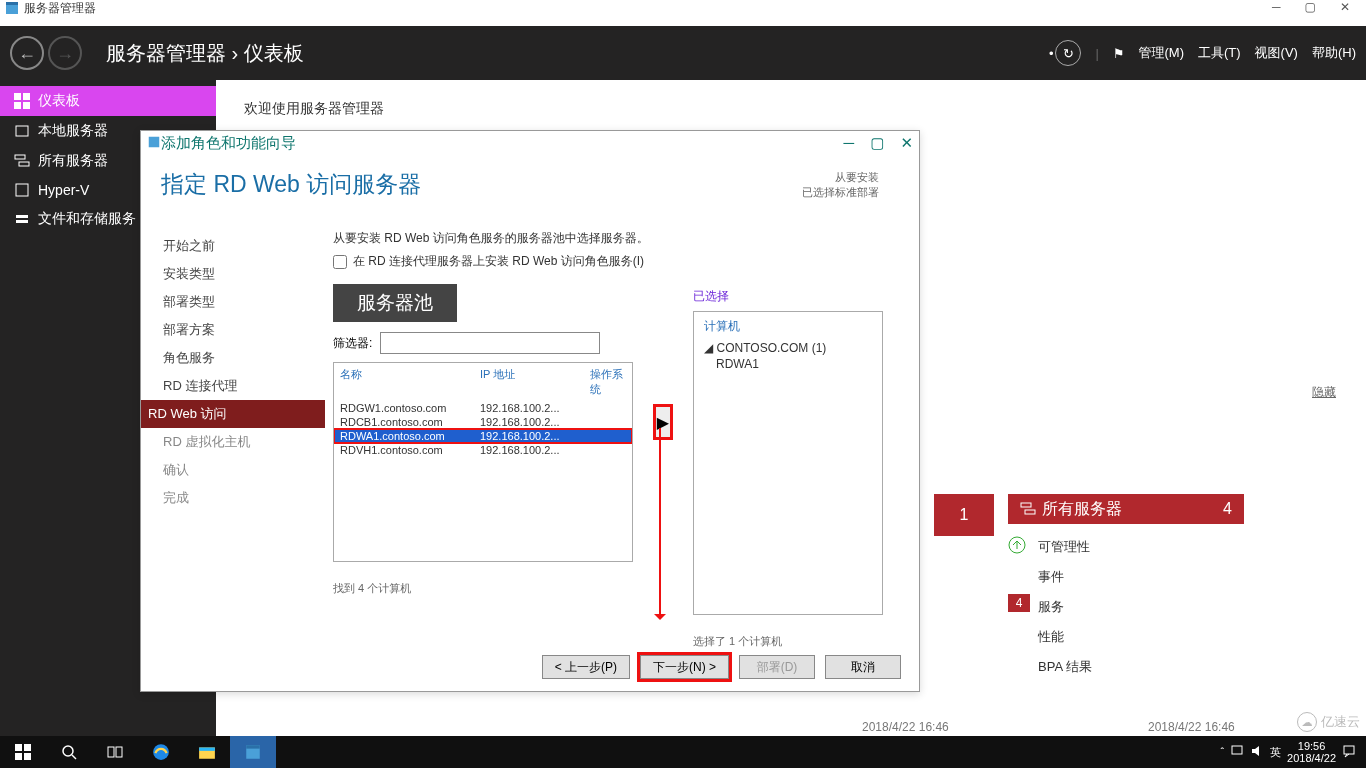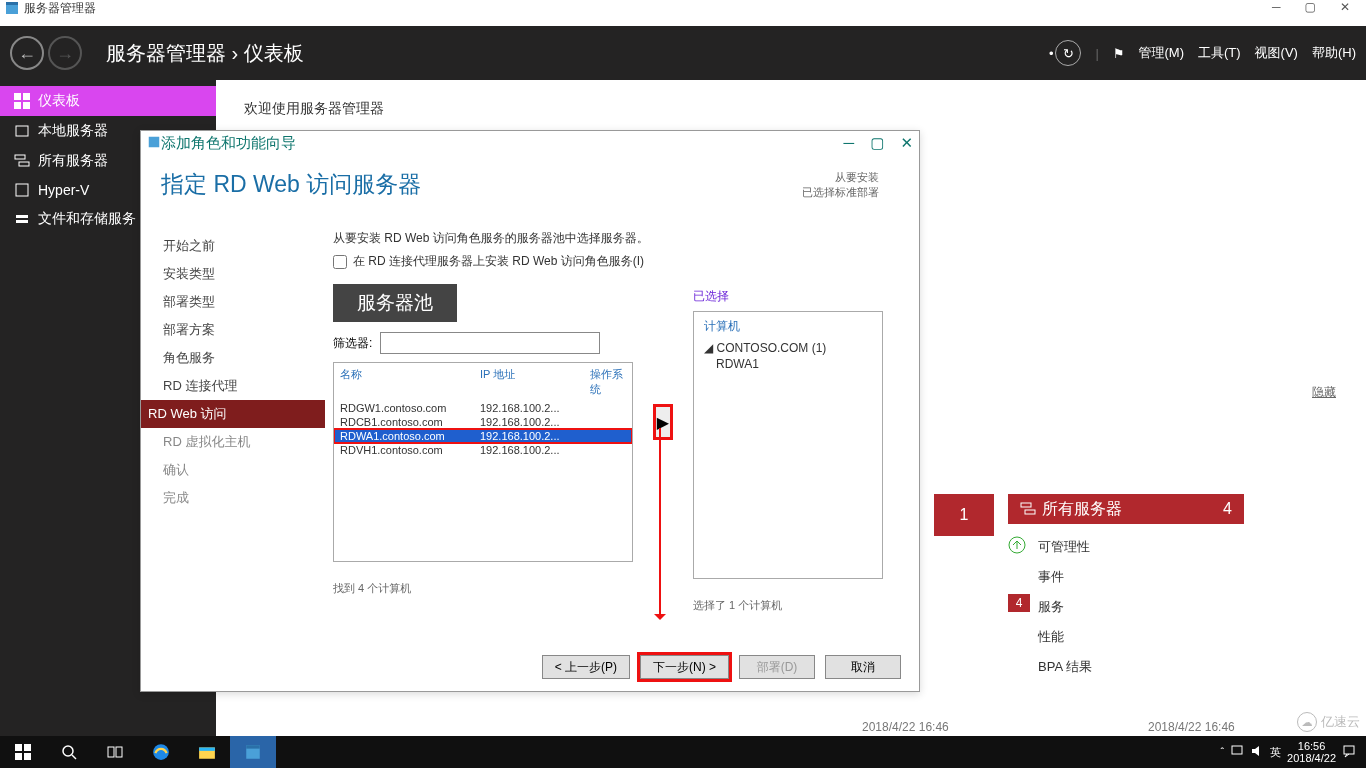--- a/index.html
+++ b/index.html
@@ -68,21 +68,21 @@
 .grid-head { display:flex; color:#2a70b8; padding:4px 6px;}
 .grid-head div:nth-child(1){width:140px;} .grid-head div:nth-child(2){width:110px;} .grid-head div:nth-child(3){flex:1;}
 .grid-row { display:flex; padding:1px 6px; color:#333;}
 .grid-row div:nth-child(1){width:140px;} .grid-row div:nth-child(2){width:110px;} .grid-row div:nth-child(3){flex:1;}
 .grid-row.sel { background:#1f5fce; color:#fff;}
 .red-box { outline:2px solid #e11; outline-offset:-1px;}
 .found { font-size:11px; color:#666; margin-top:19px;}
 .arrow-btn { width:20px; height:36px; border:3px solid #e11; display:flex; align-items:center; justify-content:center; margin-top:120px; background:#eee;}
 .pool-right { width:190px; }
 .sel-label { font-size:12px; color:#6d28d9; margin-bottom:6px; margin-top:4px;}
-.sel-box { border:1px solid #aaa; height:268px; padding:6px 10px; font-size:12px;}
+.sel-box { border:1px solid #aaa; height:304px; padding:6px 10px; font-size:12px;}
 .sel-box .h { color:#2a70b8; margin-bottom:6px;}
 .sel-box .domain { color:#333; margin-bottom:2px;}
 .sel-box .node { color:#333; padding-left:12px;}
 .red-arrow { position:absolute; left:334px; top:216px; width:2px; height:190px; background:#e11;}
 .red-arrow:after { content:''; position:absolute; bottom:-8px; left:-5px; border:6px solid transparent; border-top-color:#e11;}
 .wiz-buttons { position:absolute; bottom:12px; right:18px; display:flex; gap:10px;}
 .wiz-buttons button { min-width:76px; height:24px; font-size:12px; background:#e1e1e1; border:1px solid #888; padding:0 12px;}
 .wiz-buttons button.hl { outline:3px solid #e11;}
 .wiz-buttons button:disabled { color:#999;}
 
@@ -347,21 +347,21 @@
   <div class="tb-right">
     <span>ˆ</span>
     <span><svg viewBox="0 0 14 14" width="14" height="14">
           <rect x="2" y="2" width="10" height="8" fill="none" stroke="#fff"></rect>
         </svg></span>
     <span><svg viewBox="0 0 14 14" width="14" height="14">
           <path d="M2 5v4h3l4 3V2L5 5z" fill="#fff"></path>
         </svg></span>
     <span>英</span>
     <div class="clock">
-      <div>16:56</div>
+      <div>19:56</div>
       <div>2018/4/22</div>
     </div>
     <span><svg viewBox="0 0 14 14" width="14" height="14">
           <rect x="2" y="2" width="10" height="8" fill="none" stroke="#fff"></rect>
           <path d="M5 10l-2 3 4-3" fill="none" stroke="#fff"></path>
         </svg></span>
   </div>
 </div>
 
 </body></html>

